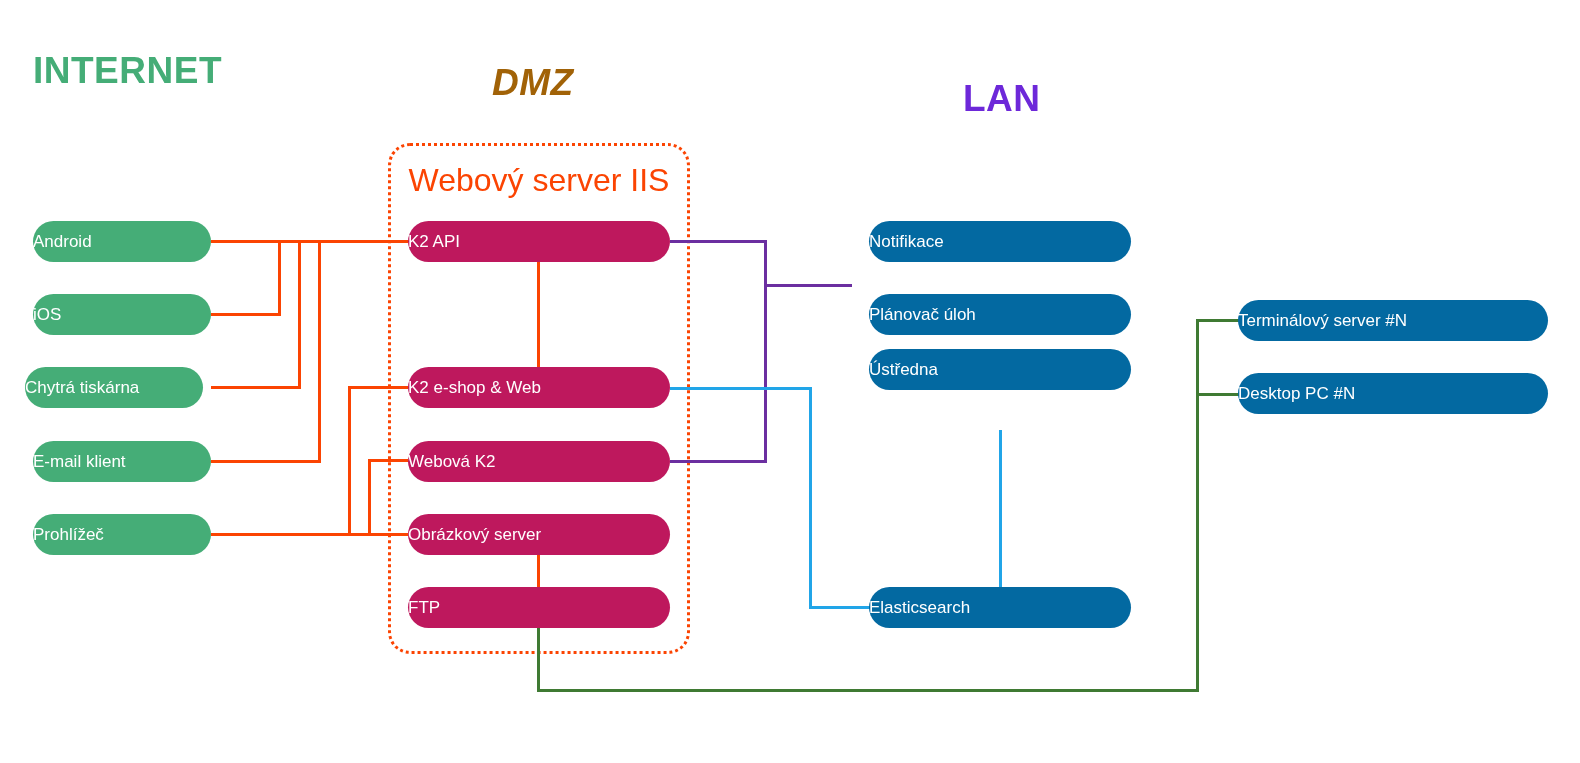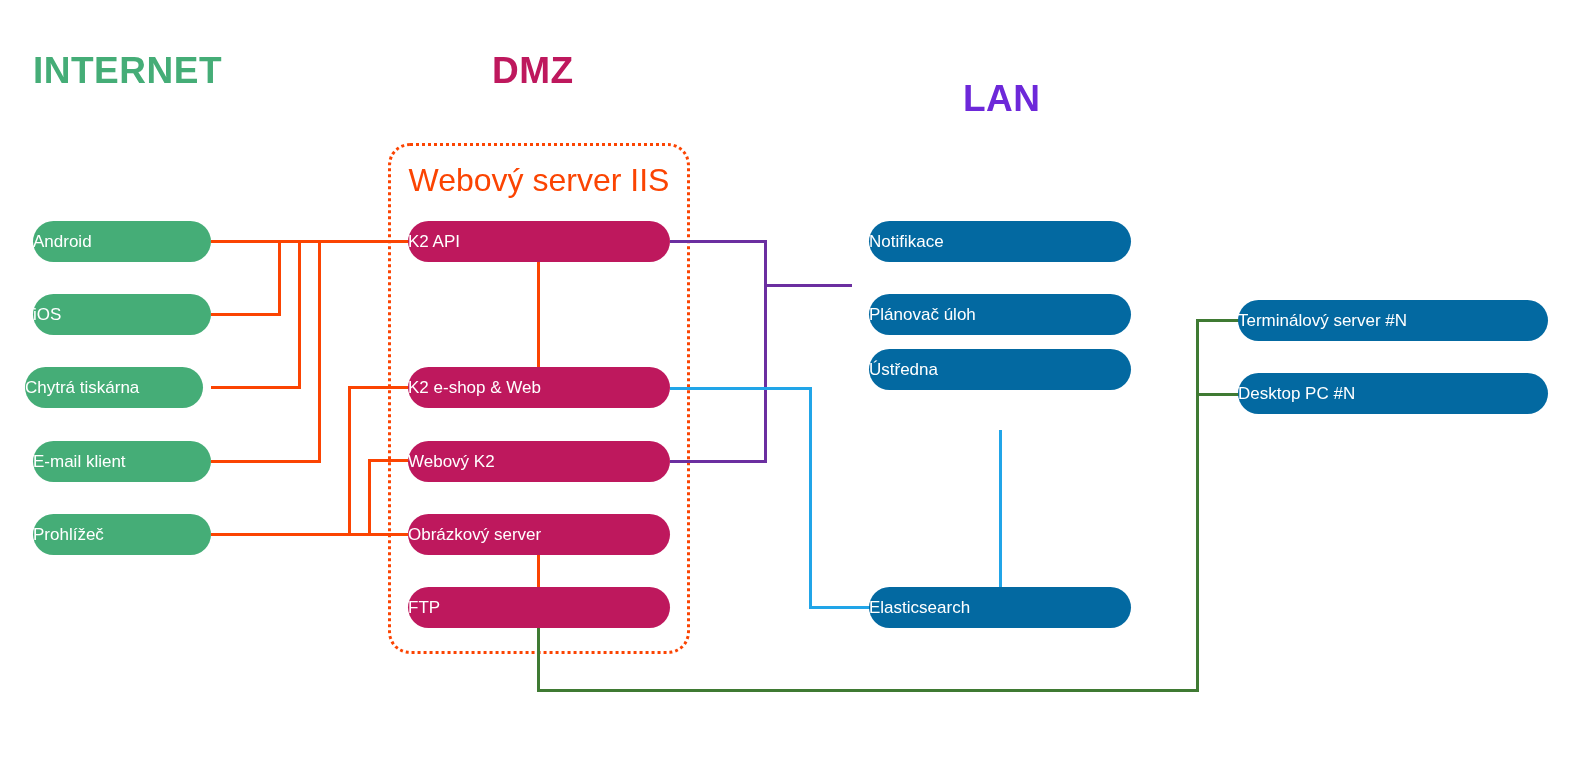--- a/index.html
+++ b/index.html
@@ -19,21 +19,21 @@
   }
   .zone-heading {
     position: absolute;
     font-weight: bold;
     font-size: 37px;
     letter-spacing: 0.5px;
     white-space: nowrap;
     line-height: 1;
   }
   #heading-internet { left: 33px;  top: 52px; color: #45ad77; }
-  #heading-dmz      { left: 492px; top: 52px; color: #be185d; }
+  #heading-dmz      { left: 492px; top: 64px; color: #a16207; font-style: italic; }
   #heading-lan      { left: 963px; top: 52px; color: #6d28d9; margin-top: 28px; }
 
   .group-box {
     position: absolute;
     border-radius: 22px;
     box-sizing: border-box;
   }
   #dmz-box {
     left: 388px; top: 143px;
     width: 302px; height: 511px;
@@ -137,21 +137,21 @@
 
   <div class="conn v c-orange" style="left:537px; top:555px; height:32px;"></div>
 
   <div class="pill orange" style="left:408px; top:221px; width:262px;">
     <span>K2 API</span>
   </div>
   <div class="pill orange" style="left:408px; top:367px; width:262px;">
     <span>K2 e-shop &amp; Web</span>
   </div>
   <div class="pill orange" style="left:408px; top:441px; width:262px;">
-    <span>Webový K2</span>
+    <span>Webová K2</span>
   </div>
   <div class="pill orange" style="left:408px; top:514px; width:262px;">
     <span>Obrázkový server</span>
   </div>
   <div class="pill orange" style="left:408px; top:587px; width:262px;">
     <span>FTP</span>
   </div>
 
   <div class="conn h c-purple" style="left:670px; top:240px; width:97px;"></div>
 

